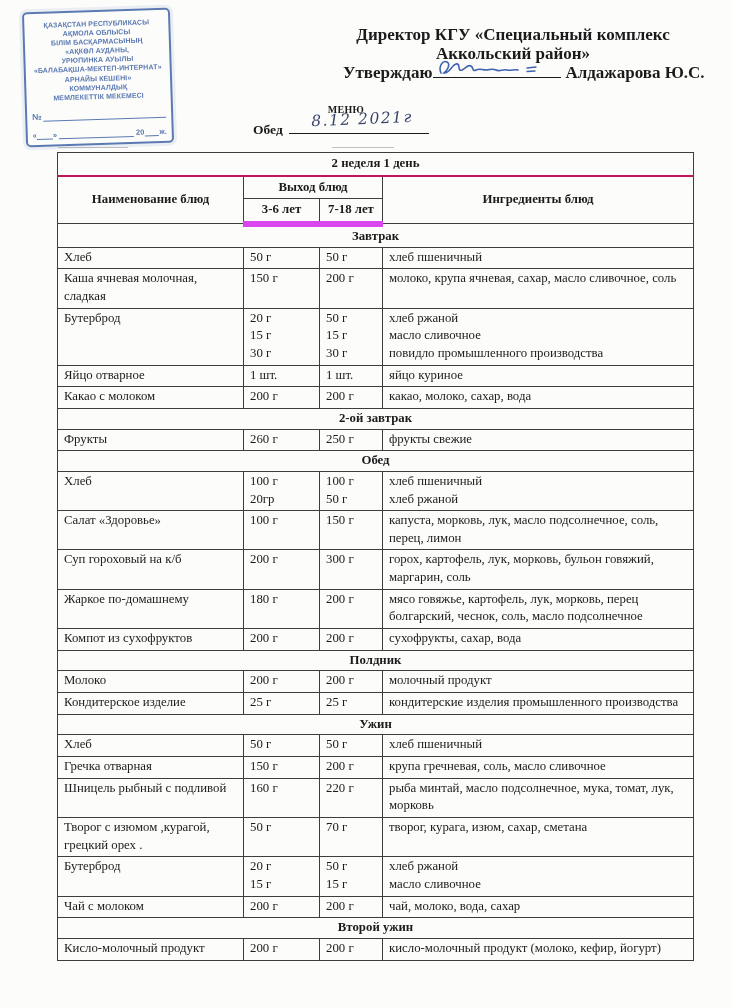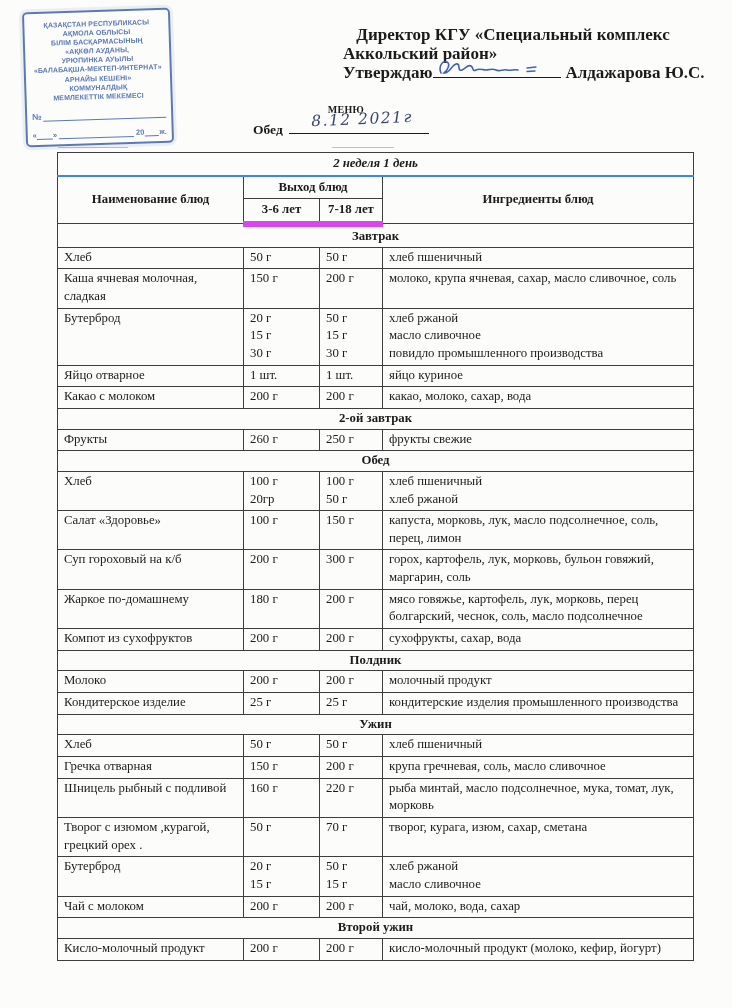--- a/index.html
+++ b/index.html
@@ -31,21 +31,21 @@
   .stamp-datefmt .seg-s{width:16px;border-bottom:1px solid #5b7ab2;}
   .stamp-datefmt .seg-m{flex:1;border-bottom:1px solid #5b7ab2;margin:0 2px;}
   .stamp-datefmt .seg-e{width:14px;border-bottom:1px solid #5b7ab2;margin-right:1px;}
 
   
   .approval{
     position:absolute;top:26px;right:49px;width:340px;
     font-weight:bold;font-size:17px;line-height:18.5px;
   }
   .approval .c{text-align:center;}
-  .approval .r{text-align:left;}
+  .approval .r{text-align:center;}
   .approve-row{text-align:center;white-space:nowrap;position:relative;}
   .sig-line{
     display:inline-block;width:128px;border-bottom:1px solid #1b1b1b;
     vertical-align:baseline;position:relative;height:14px;margin:0 4px 0 1px;
   }
   .sig-line svg{position:absolute;left:2px;bottom:-2px;}
 
   
   .title-wrap{position:absolute;left:0;top:99px;width:692px;text-align:center;}
   .menu-title{font-size:10px;font-weight:bold;letter-spacing:.3px;}
@@ -71,21 +71,21 @@
     font-size:12.8px;
   }
   .menu-table th,.menu-table td{
     border:1px solid #3d3d3d;
     padding:1px 6px 2px;
     line-height:1.38;
     vertical-align:top;
     overflow:hidden;
   }
   .menu-table th{font-weight:bold;text-align:center;vertical-align:middle;padding:2px 4px;}
-  .menu-table .week-row th{border-bottom:2px solid #3b82f6;font-style:italic;}
+  .menu-table .week-row th{border-bottom:2px solid #be185d;}
   .menu-table .sub-row th{border-bottom:6px solid #d946ef;}
   .menu-table td.section{font-weight:bold;text-align:center;padding:1px 4px;}
   .menu-table td.portion,.menu-table td.ingr,.menu-table td.dish{white-space:pre-line;text-align:left;}
 </style>
 </head>
 <body>
 
 <div class="stamp">
   <div class="stamp-line">ҚАЗАҚСТАН РЕСПУБЛИКАСЫ</div>
   <div class="stamp-line">АҚМОЛА ОБЛЫСЫ</div>

